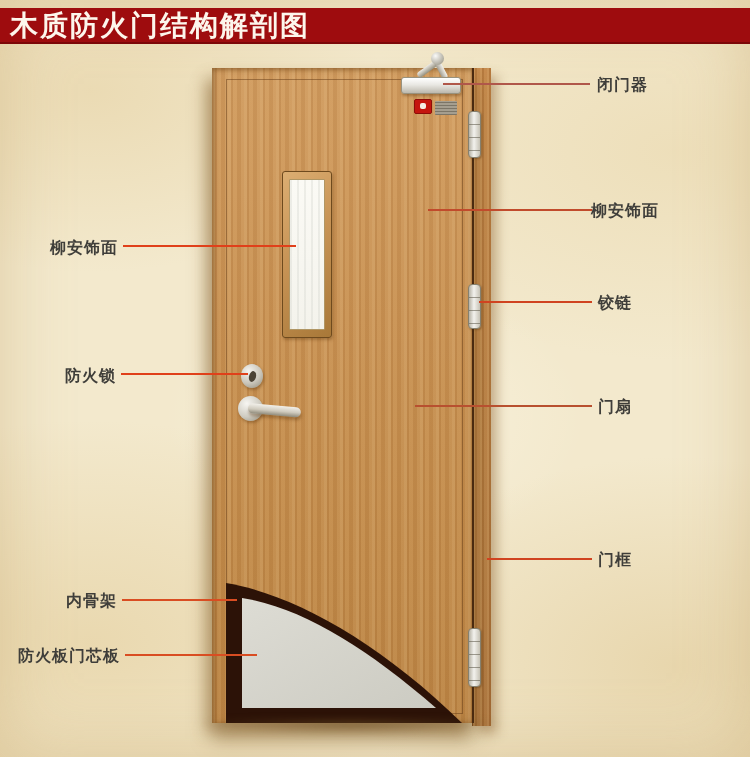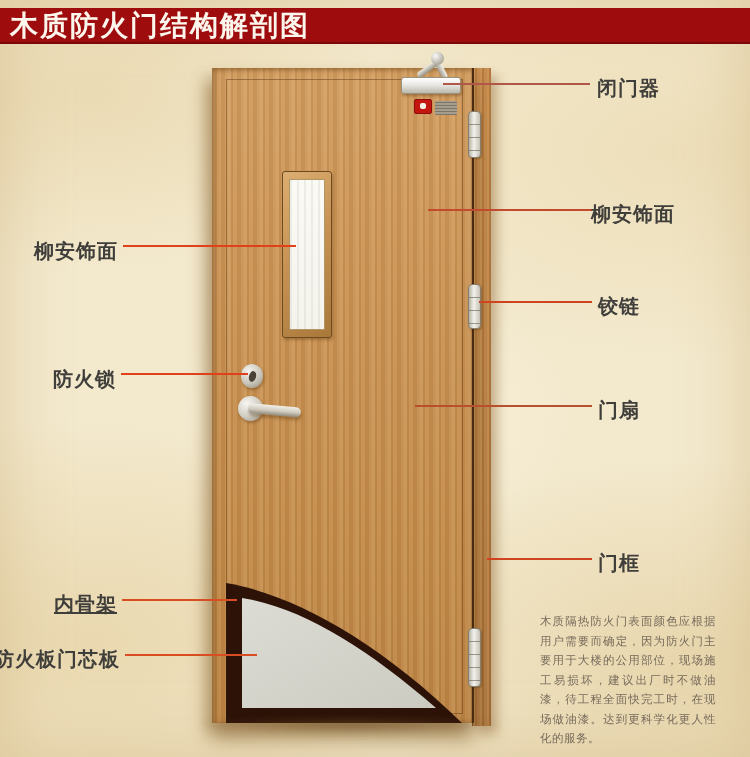--- a/index.html
+++ b/index.html
@@ -82,38 +82,38 @@
   .hinge.h2{top:284px;height:43px;}
   .hinge.h3{top:628px;height:57px;}
   
   .cutaway{position:absolute;left:0;bottom:0;width:260px;height:143px;}
   .door-shadow{position:absolute;left:198px;top:719px;width:306px;height:16px;
     background:radial-gradient(ellipse at 50% 30%, rgba(105,75,35,.55), transparent 70%);
     filter:blur(3px);}
   
   .callout{display:contents;}
   .leader{position:absolute;height:2px;background:#d04320;}
-  .co-text{position:absolute;font-size:20px;font-weight:600;color:#3f3e3a;
+  .co-text{position:absolute;font-size:16px;font-weight:600;color:#3f3e3a;
     letter-spacing:1px;white-space:nowrap;}
   .co-closer  .leader{left:443px;top:83px;width:147px;background:#b0574a;}
   .co-closer  .co-text{left:597px;top:75px;}
   .co-veneer  .leader{left:428px;top:209px;width:164px;background:#c14b2c;}
   .co-veneer  .co-text{left:591px;top:201px;text-align:right;}
   .co-hinge   .leader{left:479px;top:301px;width:113px;}
   .co-hinge   .co-text{left:598px;top:293px;}
   .co-leaf    .leader{left:415px;top:405px;width:177px;background:#b8502f;}
   .co-leaf    .co-text{left:598px;top:397px;}
   .co-frame   .leader{left:487px;top:558px;width:105px;}
   .co-frame   .co-text{left:598px;top:550px;}
   .co-glass   .leader{left:123px;top:245px;width:173px;background:#e0401a;}
   .co-glass   .co-text{right:632px;top:238px;}
   .co-lock    .leader{left:121px;top:373px;width:127px;background:#e0401a;}
   .co-lock    .co-text{right:634px;top:366px;}
   .co-skel    .leader{left:122px;top:599px;width:115px;background:#d94d22;}
-  .co-skel    .co-text{right:633px;top:591px;text-decoration:underline;}
+  .co-skel    .co-text{right:633px;top:591px;}
   .co-core    .leader{left:125px;top:654px;width:132px;background:#d94d22;}
   .co-core    .co-text{right:630px;top:646px;font-family:Liberation Mono, monospace;}
   
   .note{position:absolute;left:540px;top:612px;width:176px;font-size:11.5px;line-height:19.5px;
     color:#786c5c;text-align:justify;letter-spacing:.5px;}
 </style>
 </head>
 <body>
 
 <div id="stage">
@@ -202,15 +202,14 @@
   <div class="callout co-skel">
     <div class="leader"></div>
     <div class="co-text">内骨架</div>
   </div>
   <div class="callout co-core">
     <div class="leader"></div>
     <div class="co-text">防火板门芯板</div>
   </div>
 
   
-  <div class="note">木质隔热防火门表面颜色应根据用户需要而确定，因为防火门主要用于大楼的公用部位，现场施工易损坏，建议出厂时不做油漆，待工程全面快完工时，在现场做油漆。达到更科学化更人性化的服务。</div>
 
 </div>
 
 </body></html>

